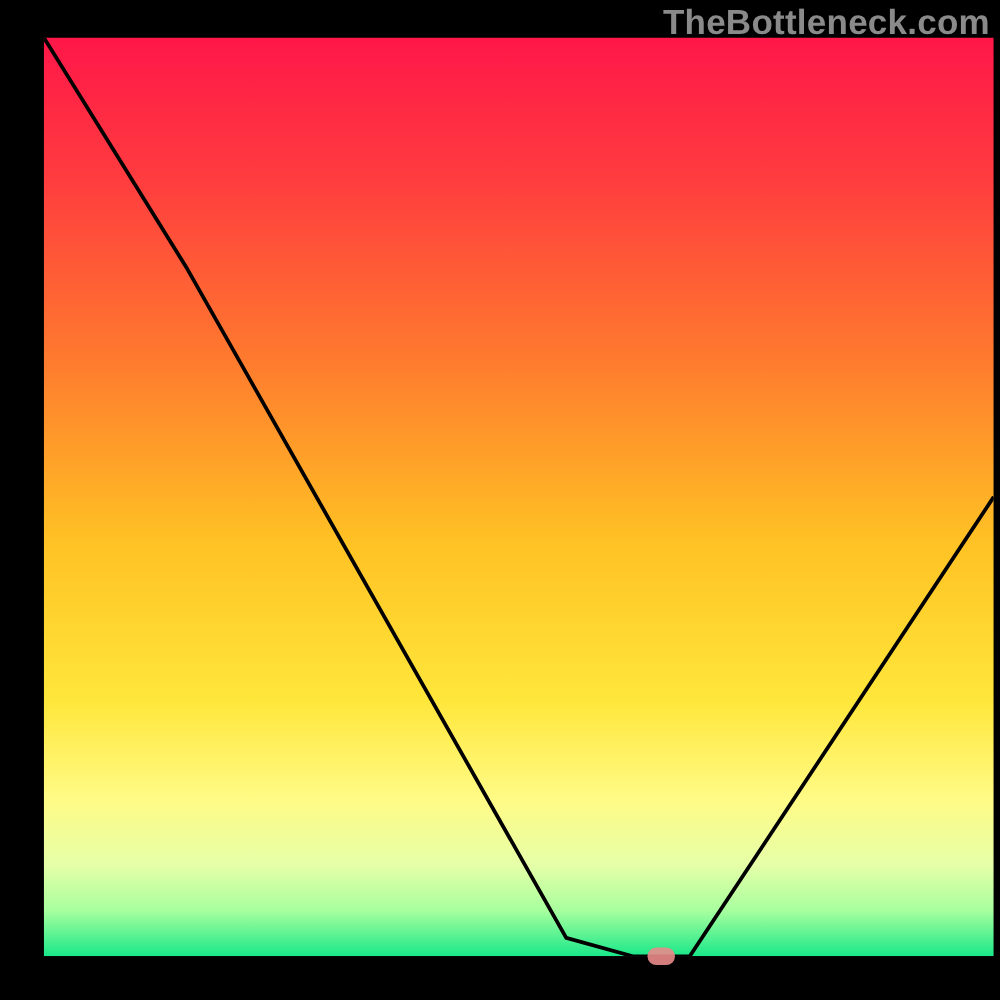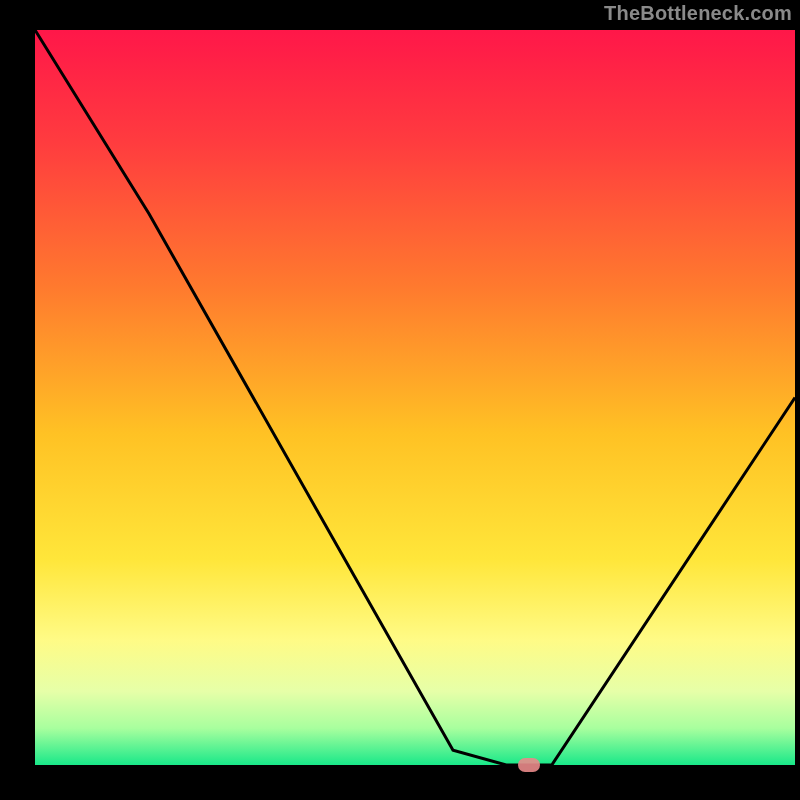--- a/index.html
+++ b/index.html
@@ -13,21 +13,21 @@
   .container {
     position: relative;
     width: 800px;
     height: 800px;
   }
   .watermark {
     position: absolute;
     top: 2px;
     right: 8px;
     font-family: Arial, Helvetica, sans-serif;
-    font-size: 20px;
+    font-size: 28px;
     font-weight: 600;
     color: #8a8a8a;
     letter-spacing: 0.2px;
     z-index: 10;
   }
   
   .plot-wrap {
     position: absolute;
     left: 35px;
     top: 30px;

